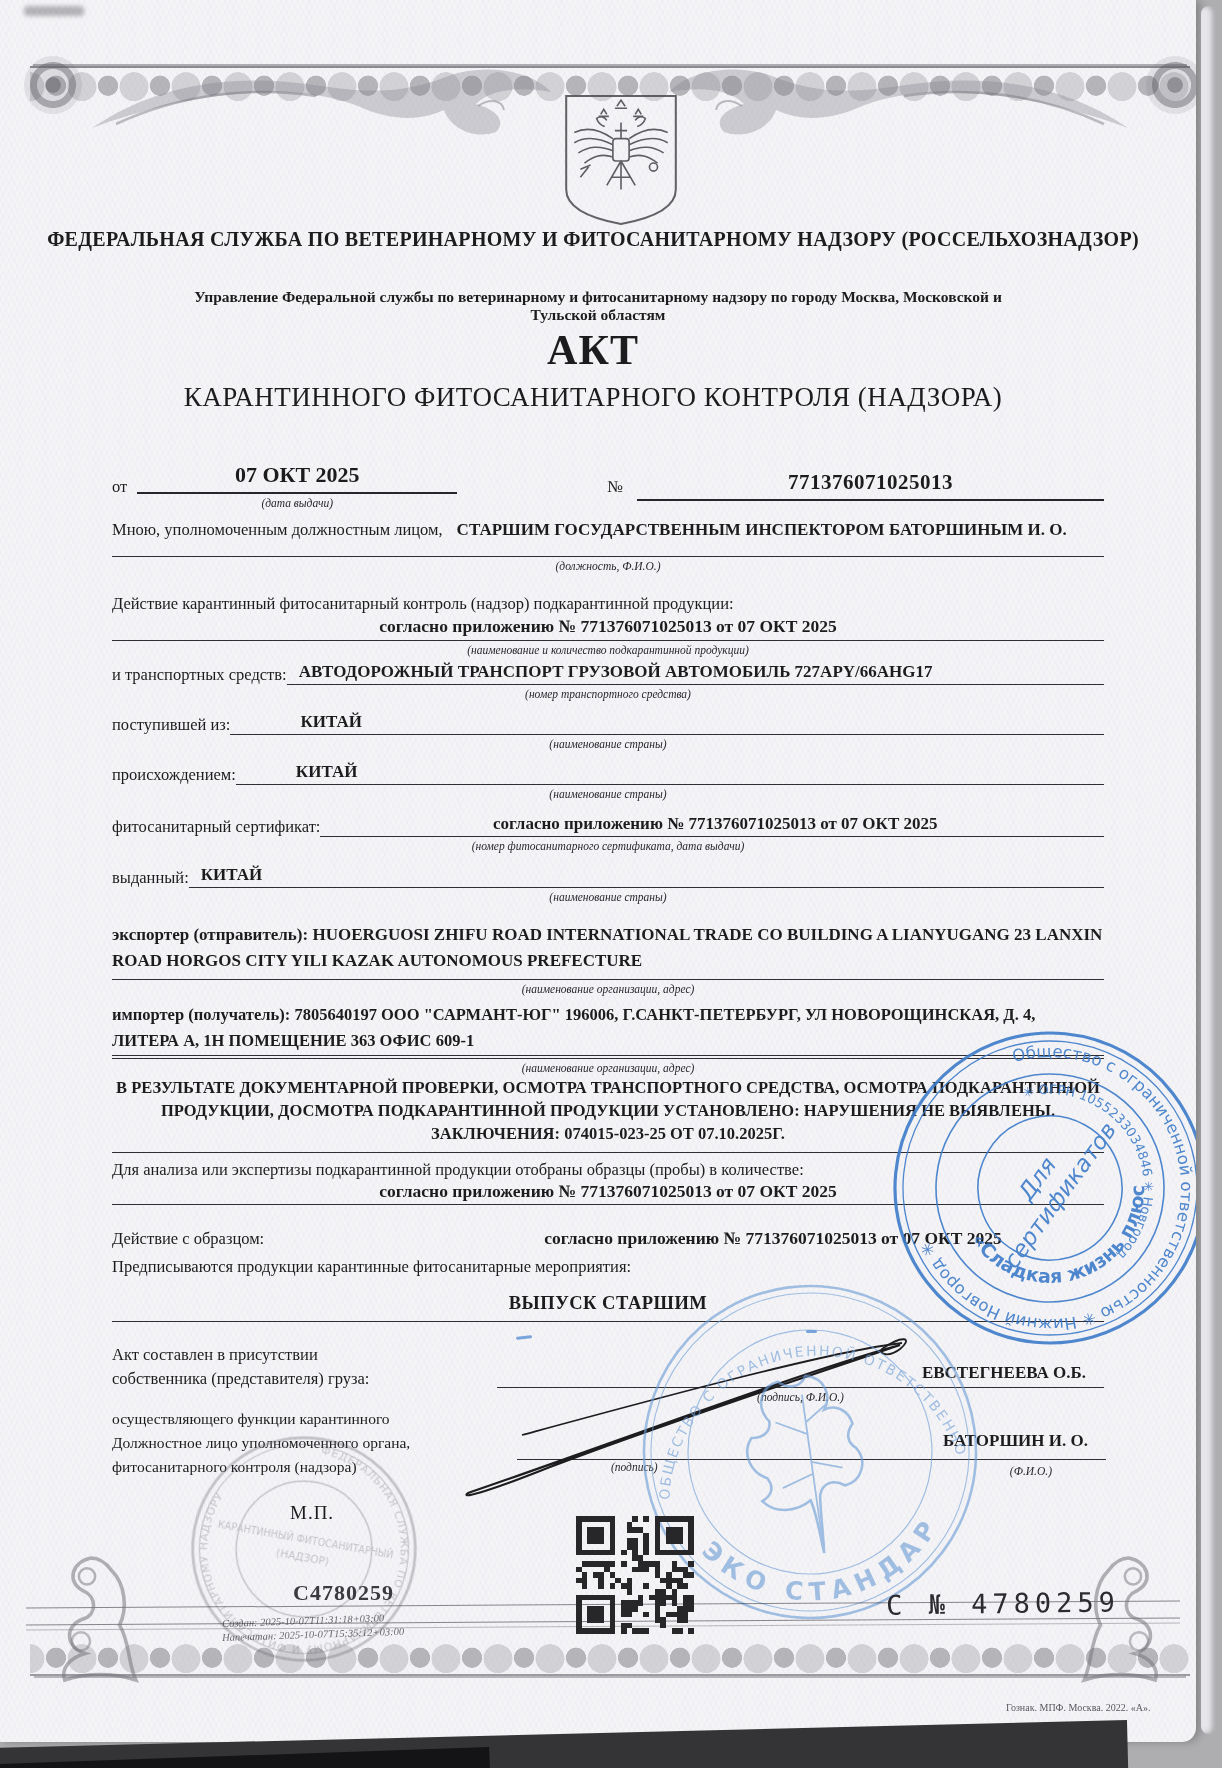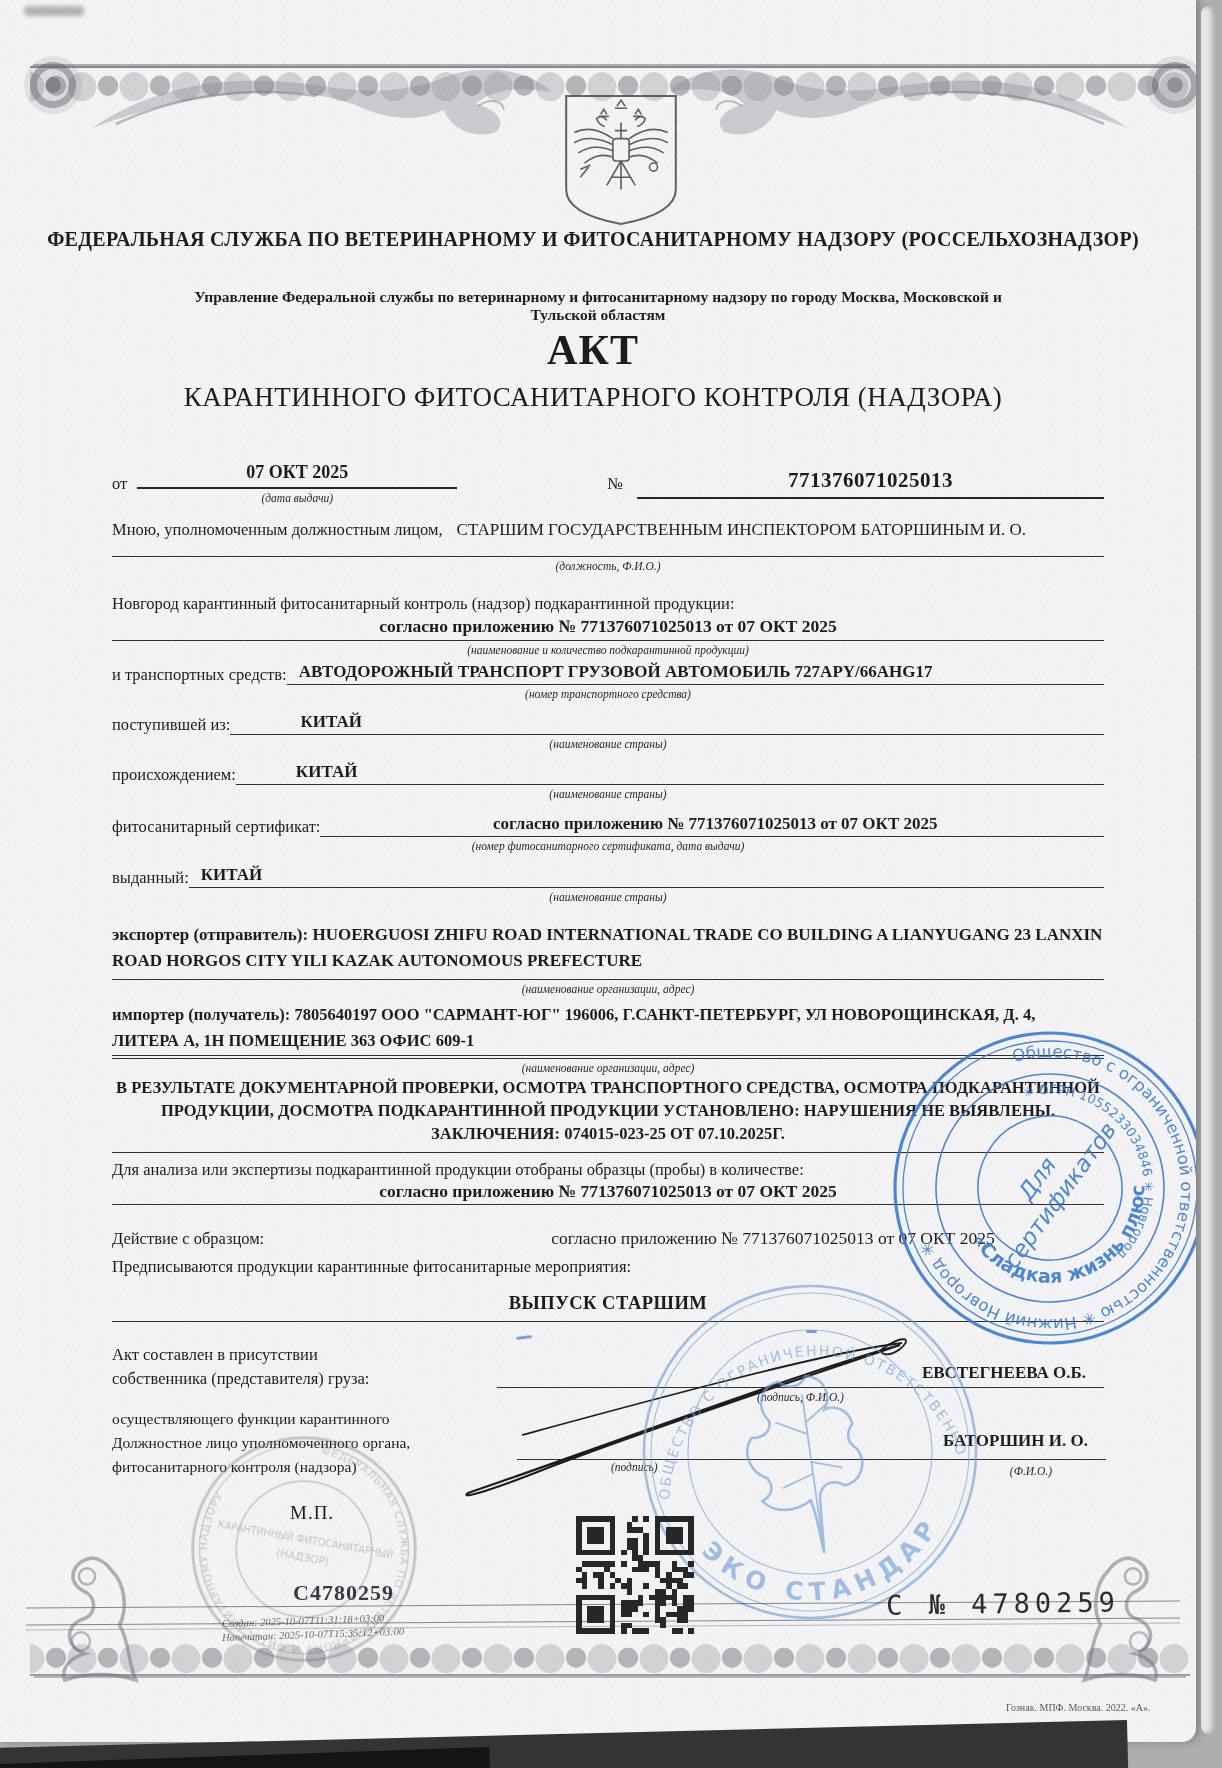--- a/index.html
+++ b/index.html
@@ -32,29 +32,29 @@
   
   .hline{position:absolute;left:30px;right:40px;text-align:center;}
   #h-agency{top:228px;font-size:20px;font-weight:bold;letter-spacing:.3px;}
   #h-dept{top:288px;left:50%;transform:translateX(-50%);width:860px;font-size:15.5px;font-weight:bold;line-height:1.18;}
   #h-title{top:326px;font-size:42px;font-weight:bold;letter-spacing:1px;}
   #h-sub{top:382px;font-size:27px;letter-spacing:.5px;}
 
   
   .arow{position:absolute;left:112px;width:992px;}
   .lbl{font-size:16.5px;white-space:nowrap;}
-  .bold{font-weight:normal;}
+  .bold{font-weight:bold;}
   .flexline{display:flex;align-items:flex-end;}
   .uval{flex:1;border-bottom:1.7px solid #2e2e33;padding:0 6px 2px 12px;font-weight:bold;font-size:17px;}
   .uval.center{text-align:center;}
   .rule{border-bottom:1.7px solid #2e2e33;height:0;}
   .rule.thickdbl{border-bottom:4.5px double #2e2e33;}
   .cap{font-style:italic;font-size:11.5px;text-align:center;color:#28282c;margin-top:3px;}
   .cval{text-align:center;font-weight:bold;font-size:17.5px;}
-  .mcol .mval{border-bottom:2px solid #27272b;text-align:center;font-weight:bold;font-size:18px;padding-bottom:4px;}
+  .mcol .mval{border-bottom:2px solid #27272b;text-align:center;font-weight:bold;font-size:22px;padding-bottom:4px;}
   .mcol .mval.big{font-size:21px;letter-spacing:.5px;}
   .para{font-weight:bold;font-size:17px;line-height:1.55;}
   .resblock{text-align:center;font-weight:bold;font-size:16.5px;line-height:1.4;}
 
   #r-meta{top:462px;display:flex;align-items:center;font-family:Liberation Serif, serif;}
   #r-meta .lbl{padding-top:2px;}
   #r-inspector{top:520px;}
   #r-control{top:594px;}
   #r-transport{top:662px;}
   #r-arrived{top:712px;}
@@ -163,21 +163,21 @@
     </div>
 
     <div class="arow" id="r-inspector">
       <div><span class="lbl">Мною, уполномоченным должностным лицом,</span>
         <span class="bold" style="font-size:17px;padding-left:10px;">СТАРШИМ ГОСУДАРСТВЕННЫМ ИНСПЕКТОРОМ БАТОРШИНЫМ И. О.</span></div>
       <div class="rule" style="margin-top:16px;"></div>
       <div class="cap">(должность, Ф.И.О.)</div>
     </div>
 
     <div class="arow" id="r-control">
-      <div class="lbl">Новгород карантинный фитосанитарный контроль (надзор) подкарантинной продукции:</div>
+      <div class="lbl">Действие карантинный фитосанитарный контроль (надзор) подкарантинной продукции:</div>
       <div class="cval" style="margin-top:2px;">согласно приложению № 771376071025013 от 07 ОКТ 2025</div>
       <div class="rule" style="margin-top:3px;"></div>
       <div class="cap">(наименование и количество подкарантинной продукции)</div>
     </div>
 
     <div class="arow" id="r-transport">
       <div class="flexline">
         <span class="lbl">и транспортных средств:</span>
         <span class="uval">АВТОДОРОЖНЫЙ ТРАНСПОРТ ГРУЗОВОЙ АВТОМОБИЛЬ 727APY/66AHG17</span>
       </div>

